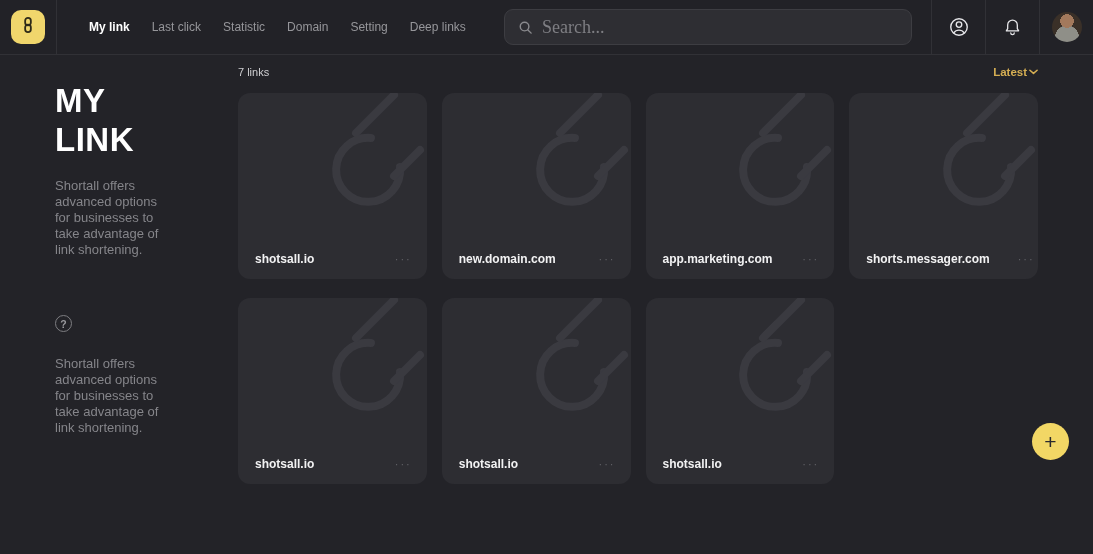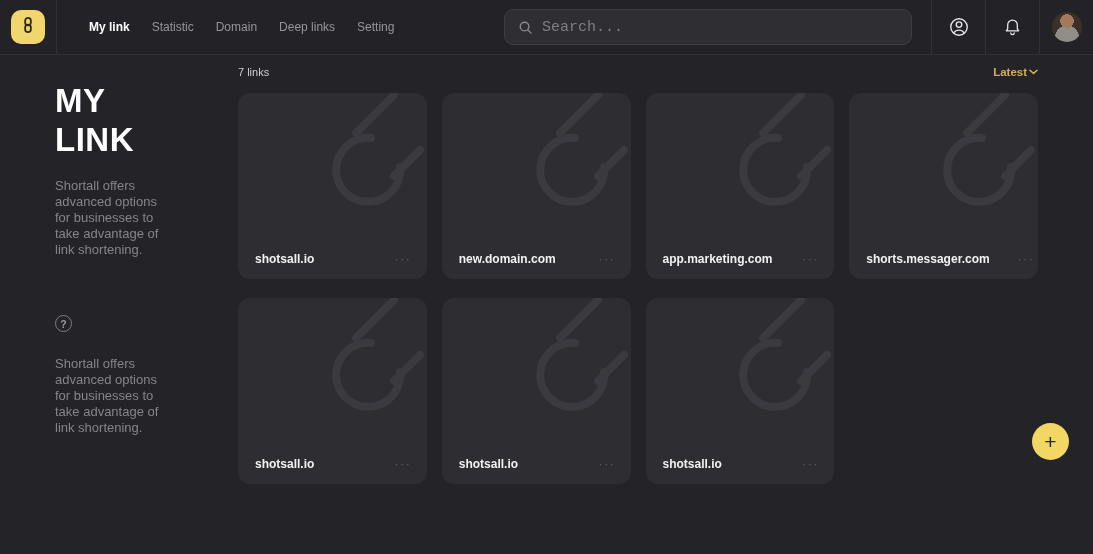--- a/index.html
+++ b/index.html
@@ -41,22 +41,22 @@
     margin-left: auto; margin-right: 19px;
     width: 408px; height: 36px;
     background: #2e2e33;
     border: 1px solid #3d3d42;
     border-radius: 9px;
     display: flex; align-items: center;
     padding: 0 13px;
   }
   .search input {
     background: transparent; border: none; outline: none;
-    color: #a3a3a3; font-size: 15px; width: 100%;
-    margin-left: 9px; font-family: Liberation Mono, monospace;
+    color: #a3a3a3; font-size: 18px; width: 100%;
+    margin-left: 9px; font-family: Liberation Serif, serif;
   }
   .search input::placeholder { color: #7e7e83; }
 
   .icon-cell {
     width: 54px; height: 100%;
     display: flex; align-items: center; justify-content: center;
     border-left: 1px solid #313136; cursor: pointer;
   }
   .avatar {
     width: 30px; height: 30px; border-radius: 50%;
@@ -144,24 +144,25 @@
           <svg width="18" height="18" viewBox="0 0 24 24" fill="none" stroke="#2e2a18" stroke-width="2.4">
             <rect x="8.2" y="2.5" width="7.6" height="10" rx="3.8"></rect>
             <rect x="8.2" y="11.5" width="7.6" height="10" rx="3.8"></rect>
           </svg>
         </span>
       </div>
     </div>
 
     <nav class="nav">
       <a class="nav-item active">My link</a>
+      <a class="nav-item">Last click</a>
       <a class="nav-item">Statistic</a>
       <a class="nav-item">Domain</a>
+      <a class="nav-item">Setting</a>
       <a class="nav-item">Deep links</a>
-      <a class="nav-item">Setting</a>
     </nav>
 
     <div class="search">
       <span style="display:flex">
         <svg width="15" height="15" viewBox="0 0 16 16" fill="none" stroke="#8a8a8e" stroke-width="1.5" stroke-linecap="round">
           <circle cx="7" cy="7" r="4.6"></circle>
           <line x1="10.6" y1="10.6" x2="14" y2="14"></line>
         </svg>
       </span>
       <input type="text" placeholder="Search..." style="">

